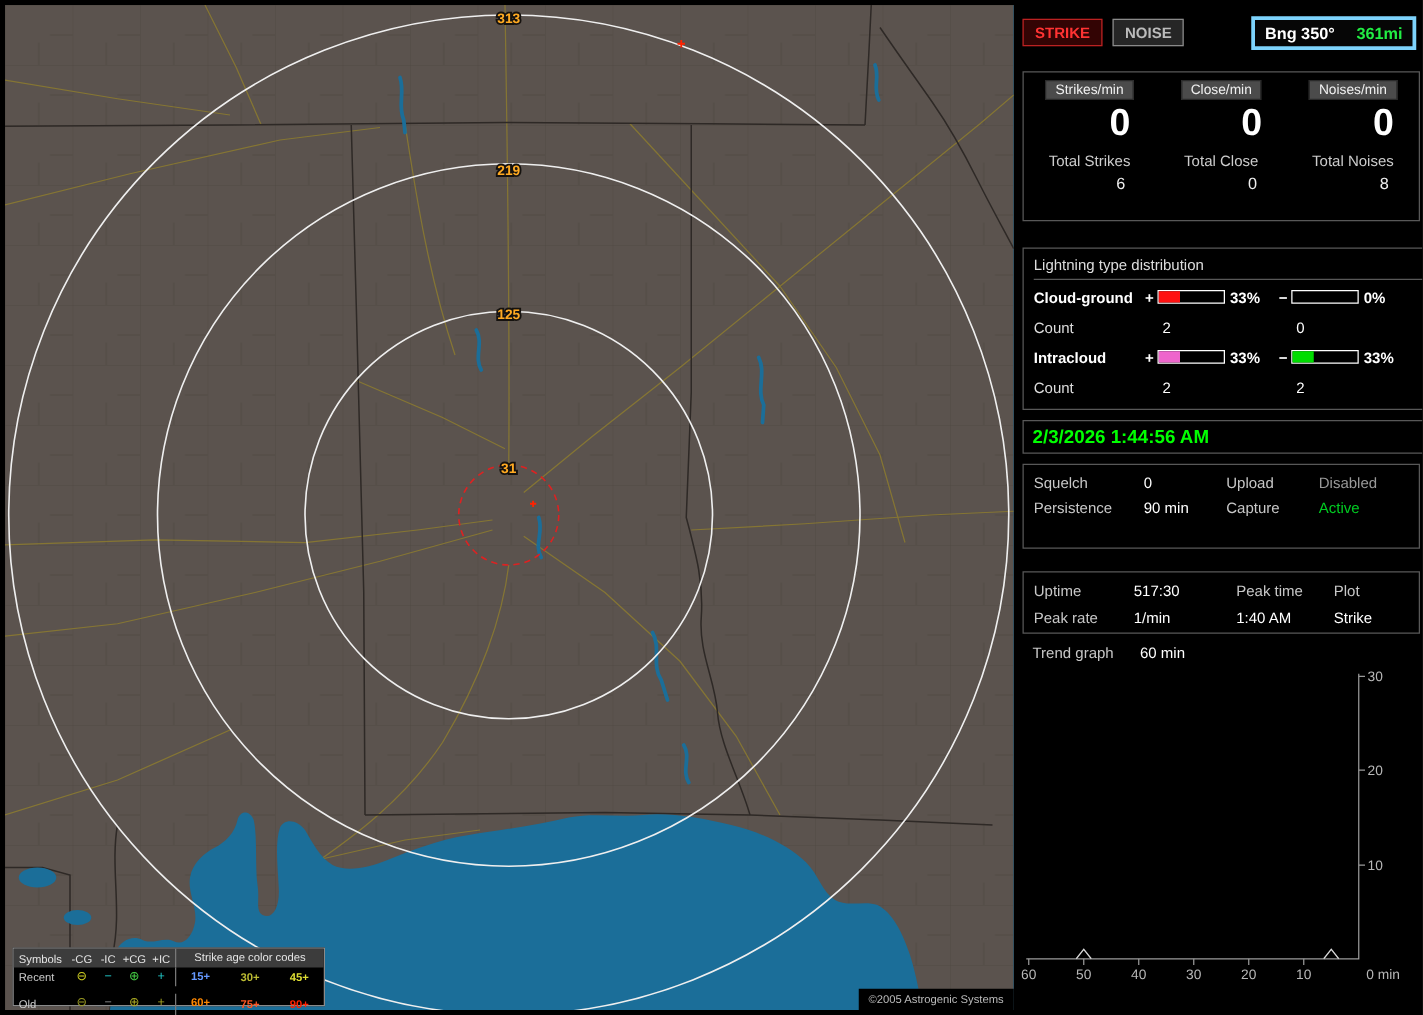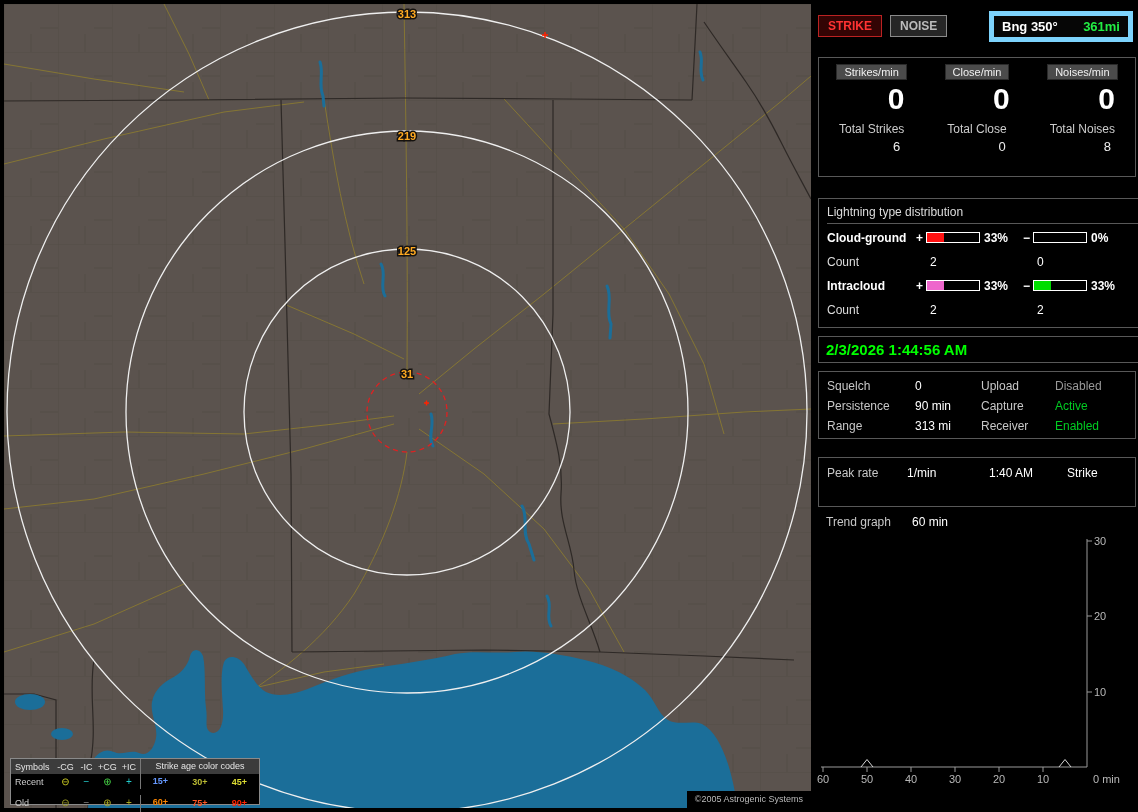--- a/index.html
+++ b/index.html
@@ -25,21 +25,21 @@
   .lg-div1{border-left:1px solid #777;height:100%;line-height:15px}
 
   
   .sidebar{position:absolute;left:815px;top:0;width:323px;height:812px;color:#ddd;font-size:12px}
   .panel{position:absolute;border:1px solid #585858;background:#000}
 
   .topbar{position:absolute;left:3px;top:13px;width:315px;height:26px;display:flex;align-items:center;gap:8px}
   .btn{font-weight:bold;font-size:12px;padding:3px 9px;border:1px solid;cursor:pointer;background:#262626}
   .btn-strike{color:#ff3333;border-color:#bb2222;background:#330404}
   .btn-noise{color:#bbb;border-color:#8a8a8a}
-  .bng-box{margin-left:auto;display:flex;justify-content:space-between;align-items:center;width:144px;background:#060606;border:5px solid #7dd3fc;padding:3px 8px;font-weight:bold;font-size:13px;color:#fff}
+  .bng-box{margin-left:auto;display:flex;justify-content:space-between;align-items:center;width:132px;background:#060606;border:3px solid #7dd3fc;padding:3px 8px;font-weight:bold;font-size:13px;color:#fff}
   .bng-val{color:#22ee44}
 
   .counts{left:3px;top:57px;width:318px;height:120px;display:grid;grid-template-columns:1fr 1fr 1fr;padding-top:6px}
   .ccol{display:flex;flex-direction:column}
   .chip{align-self:center;background:#4b4b4b;color:#f0f0f0;font-size:11px;padding:1px 7px;border:1px solid #2a2a2a}
   .bigzero{font-size:30px;font-weight:bold;color:#fff;text-align:right;padding-right:20px;line-height:34px;margin-top:2px}
   .tlabel{font-size:12px;color:#ccc;margin-top:6px;text-align:center}
   .tvalue{font-size:13px;color:#eee;text-align:right;padding-right:24px;margin-top:3px}
 
   .dist{left:3px;top:198px;width:357px;height:130px;padding:4px 8px}
@@ -282,29 +282,29 @@
         <span class="val">0</span>
         <span class="lbl">Upload</span>
         <span style="color: rgb(153, 153, 153);">Disabled</span>
       </div>
       <div class="srow">
         <span class="lbl">Persistence</span>
         <span class="val">90 min</span>
         <span class="lbl">Capture</span>
         <span style="color: rgb(0, 204, 34);">Active</span>
       </div>
-      <div class="srow">
-        <span class="lbl">Range</span>
-        <span class="val">313 mi</span>
-        <span class="lbl">Receiver</span>
-        <span style="color: rgb(0, 204, 34);">Enabled</span>
-      </div>
     </div>
 
     <div class="panel uptime">
+      <div class="urow">
+        <span class="lbl">Uptime</span>
+        <span class="val">517:30</span>
+        <span class="lbl">Peak time</span>
+        <span class="lbl">Plot</span>
+      </div>
       <div class="urow">
         <span class="lbl">Peak rate</span>
         <span class="val">1/min</span>
         <span class="val">1:40 AM</span>
         <span class="val">Strike</span>
       </div>
     </div>
 
     <div class="trendlbl">
       <span class="lbl">Trend graph</span>

